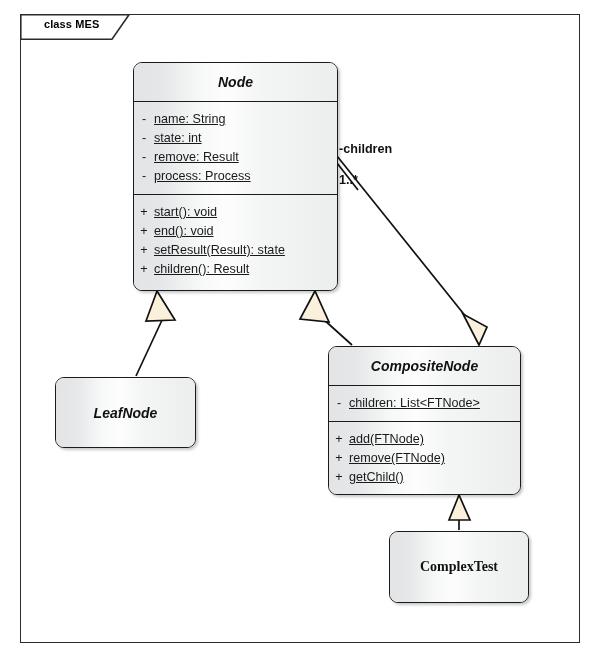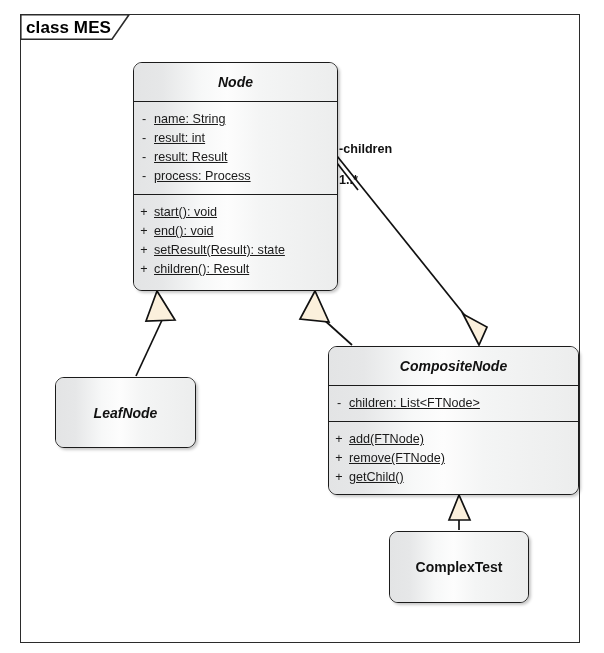--- a/index.html
+++ b/index.html
@@ -39,23 +39,23 @@
     position: absolute;
     left: 20px;
     top: 14px;
     width: 110px;
     height: 26px;
     box-sizing: border-box;
     background: #ffffff;
   }
   .frame-tab-label {
     position: absolute;
-    left: 6px;
+    left: 24px;
     top: 4px;
-    font-size: 17px;
+    font-size: 11px;
     font-weight: bold;
     color: #000000;
     letter-spacing: 0.1px;
     white-space: nowrap;
   }
 
   
   .klass {
     position: absolute;
     box-sizing: border-box;
@@ -86,21 +86,21 @@
 
   .klass-name {
     text-align: center;
     font-size: 14px;
     font-weight: bold;
     font-style: italic;
     color: #111111;
     line-height: 1;
     padding: 12px 6px 12px 6px;
   }
-  .klass-name.concrete { font-style: normal; }
+  .klass-name.concrete { font-style: normal; font-family: Liberation Serif, serif; }
 
   .compartment {
     border-top: 1.4px solid #1b1b1b;
     padding: 8px 0 8px 0;
   }
 
   .member {
     display: flex;
     align-items: baseline;
     font-size: 12.6px;
@@ -120,21 +120,21 @@
   
   .klass.name-only {
     display: flex;
     align-items: center;
     justify-content: center;
   }
   .klass.name-only .klass-name { padding: 0; }
 
   
   #class-node        { left: 133px; top: 62px;  width: 205px; height: 229px; }
-  #class-compositenode { left: 328px; top: 346px; width: 251px; height: 149px; }
+  #class-compositenode { left: 328px; top: 346px; width: 193px; height: 149px; }
   #class-leafnode    { left: 55px;  top: 377px; width: 141px; height: 71px; }
   #class-complextest { left: 389px; top: 531px; width: 140px; height: 72px; }
 
   
   .edge-label {
     position: absolute;
     font-size: 12.6px;
     color: #111111;
     white-space: nowrap;
     font-weight: bold;
@@ -193,25 +193,25 @@
   <div class="klass" id="class-node">
     <div class="klass-name">Node</div>
 
     <div class="compartment">
       <div class="member">
         <span class="vis">-</span>
         <span class="member-text">name: String</span>
       </div>
       <div class="member">
         <span class="vis">-</span>
-        <span class="member-text">result: int</span>
-      </div>
-      <div class="member">
-        <span class="vis">-</span>
-        <span class="member-text">result: Result</span>
+        <span class="member-text">state: int</span>
+      </div>
+      <div class="member">
+        <span class="vis">-</span>
+        <span class="member-text">remove: Result</span>
       </div>
       <div class="member">
         <span class="vis">-</span>
         <span class="member-text">process: Process</span>
       </div>
     </div>
 
     <div class="compartment">
       <div class="member">
         <span class="vis">+</span>

